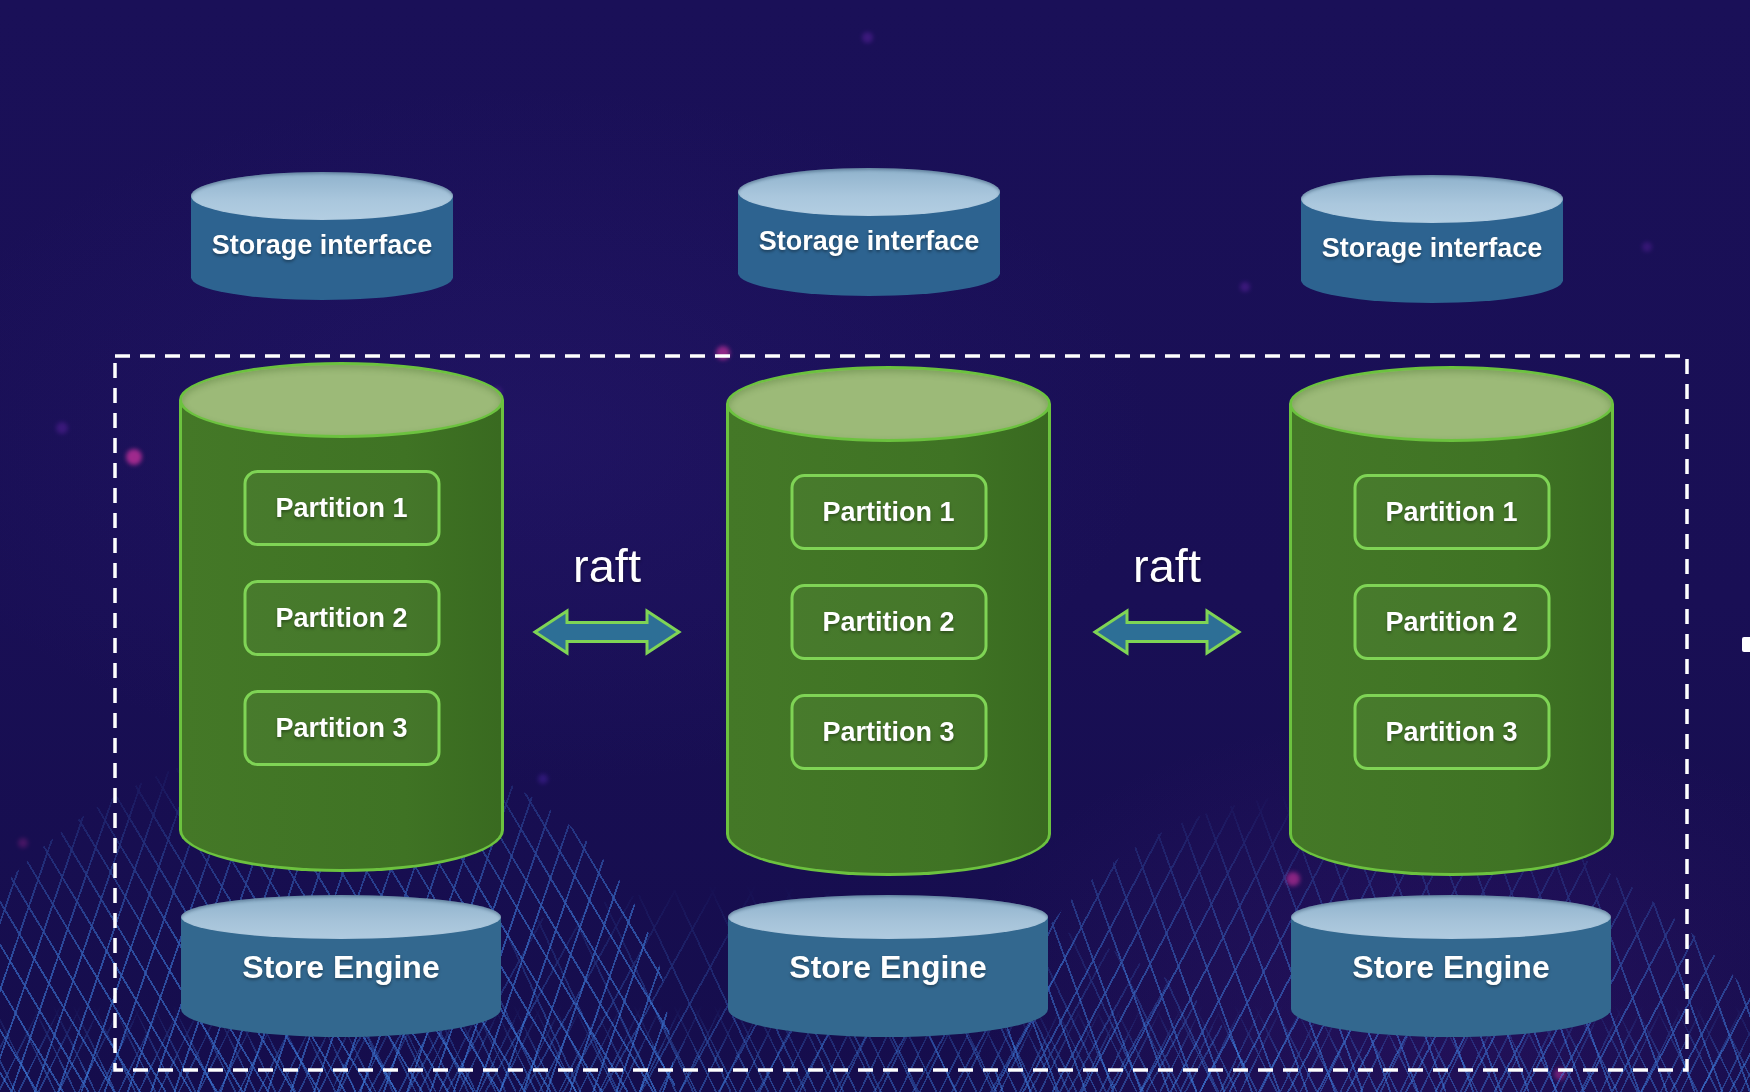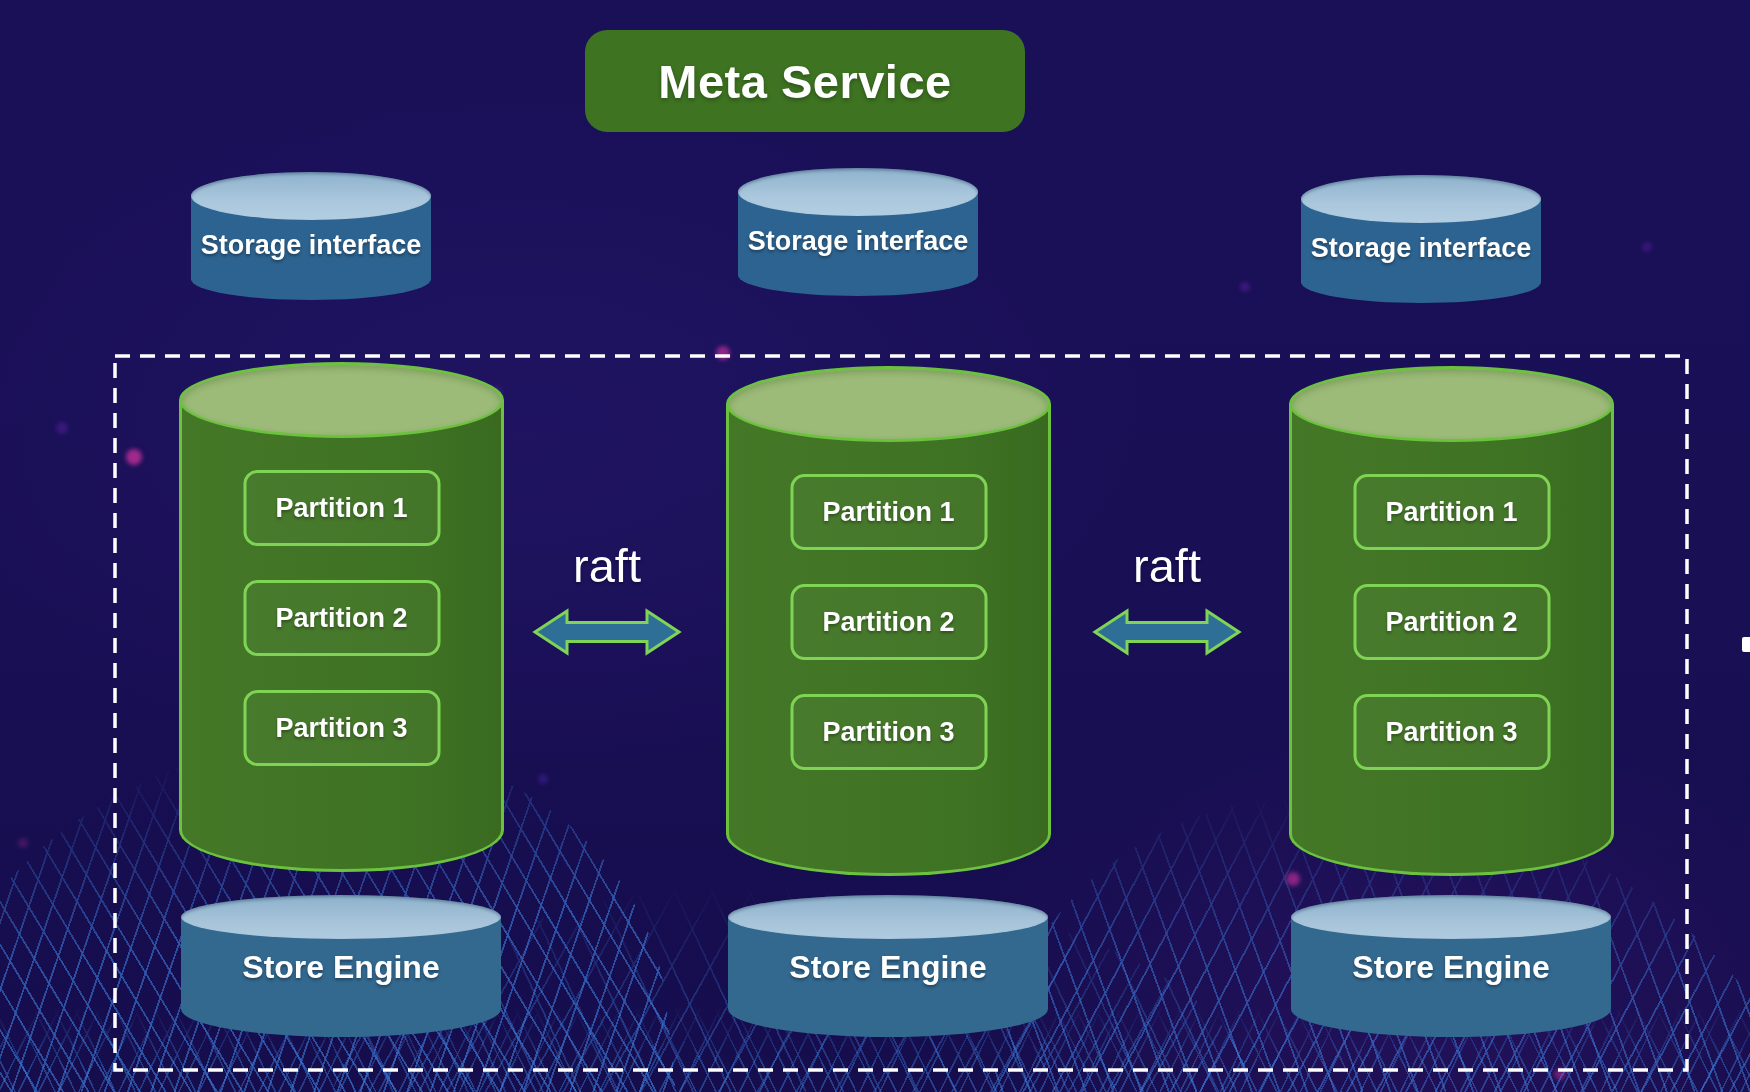--- a/index.html
+++ b/index.html
@@ -64,21 +64,21 @@
   }
   
   .cyl{position:absolute;}
   .cyl .body{position:absolute;left:0;right:0;bottom:0;}
   .cyl .top{position:absolute;left:0;top:0;right:0;border-radius:50%;}
   .cyl .lbl{
     position:absolute;left:0;right:0;text-align:center;color:#fff;font-weight:bold;
     text-shadow:0 2px 3px rgba(0,0,0,.35);
   }
   
-  .if-cyl{width:240px;height:128px;}
+  .if-cyl{width:262px;height:128px;}
   .if-cyl .body{top:24px;background:#2d6390;border-radius:0 0 150px 150px / 0 0 26px 26px;}
   .if-cyl .top{height:48px;background:linear-gradient(180deg,#8fb2cc 0%,#aac7dd 60%,#b3cee2 100%);box-shadow:inset 0 2px 3px rgba(20,50,80,.35);}
   .if-cyl .lbl{top:58px;font-size:27px;}
   
   .se-cyl{width:320px;height:142px;}
   .se-cyl .body{top:22px;background:#33688f;border-radius:0 0 160px 160px / 0 0 28px 28px;}
   .se-cyl .top{height:44px;background:linear-gradient(180deg,#8db1cb 0%,#a6c3d9 60%,#b0cbe0 100%);box-shadow:inset 0 2px 3px rgba(20,50,80,.35);}
   .se-cyl .lbl{top:54px;font-size:32px;}
   
   .node-cyl{width:325px;height:510px;}
@@ -129,23 +129,20 @@
 
   <div class="mesh mesh-a"></div>
   <div class="mesh mesh-b"></div>
   <div class="mesh mesh-c"></div>
   <div class="mesh mesh-d"></div>
 
   <svg class="frame-svg">
     <rect x="115" y="356" width="1572" height="714" fill="none" stroke="#ffffff" stroke-width="3.5" stroke-dasharray="15 10"></rect>
   </svg>
 
-  <div class="meta-box">
-    <span>Meta Service</span>
-  </div>
 
   <div class="cyl if-cyl" style="left:191px;top:172px">
     <div class="body"></div>
     <div class="top"></div>
     <div class="lbl">Storage interface</div>
   </div>
   <div class="cyl node-cyl" style="left:179px;top:362px">
     <div class="body"></div>
     <div class="top"></div>
     <div class="partition" style="top:108px">

